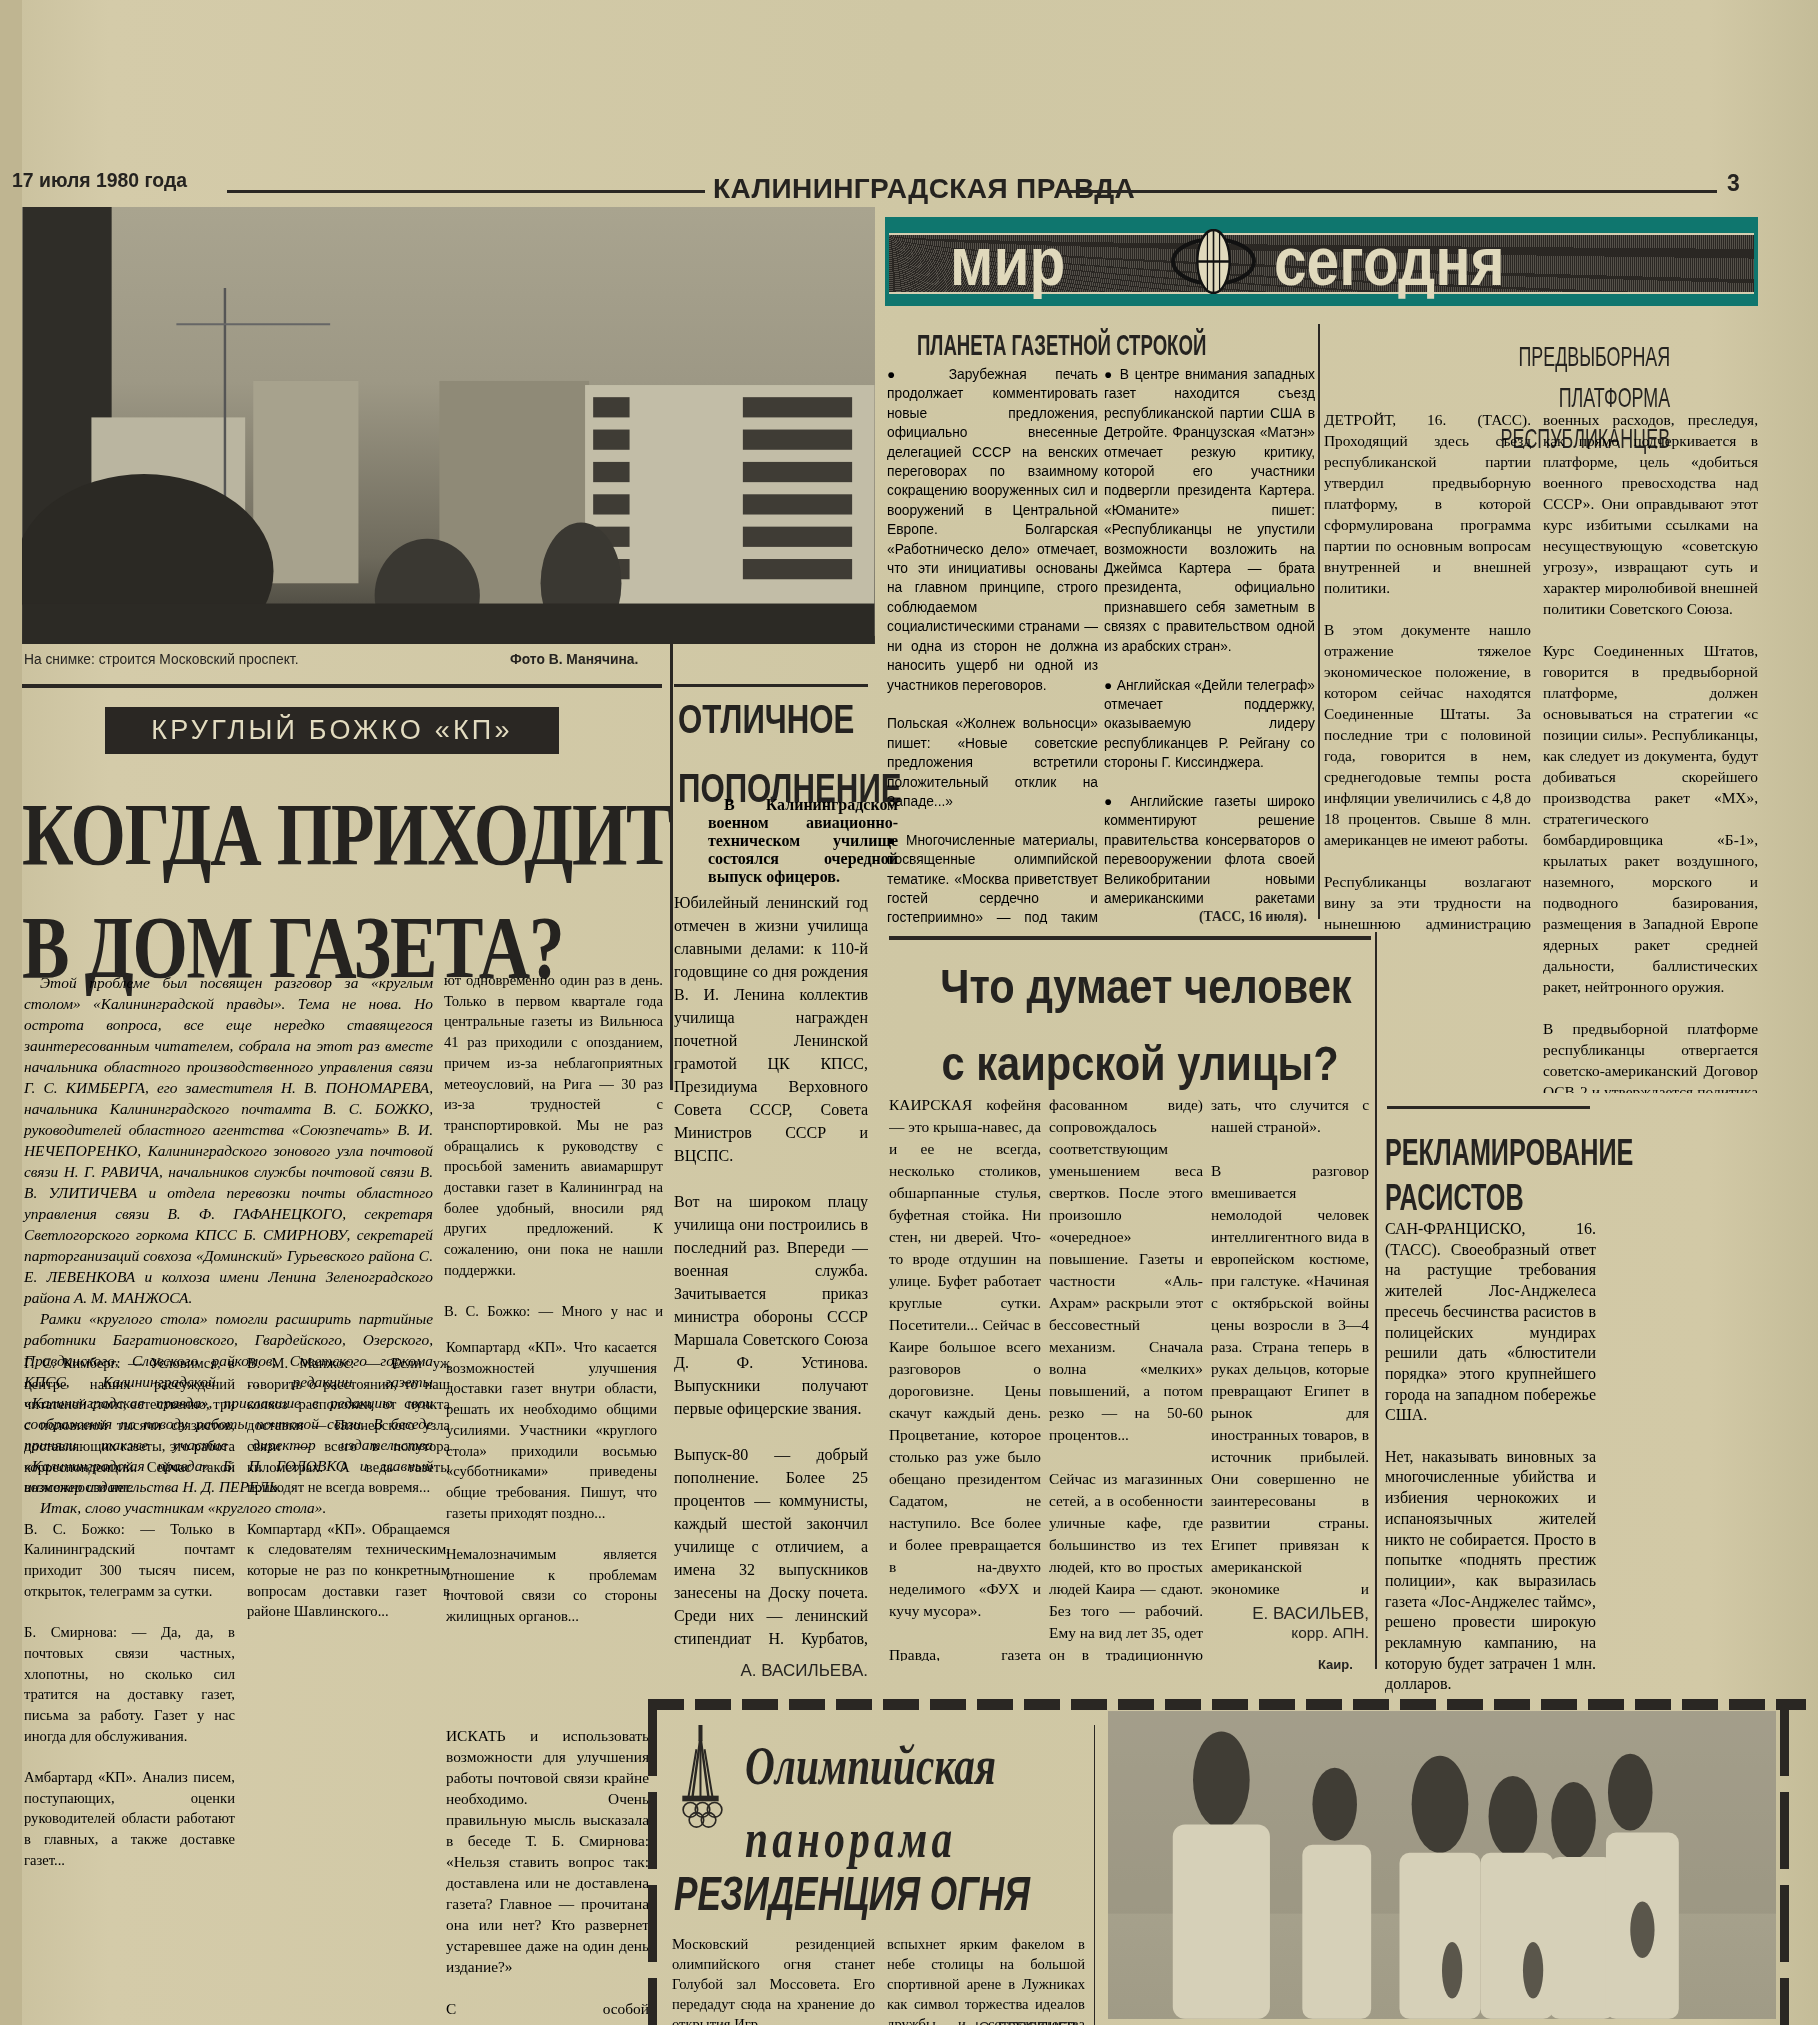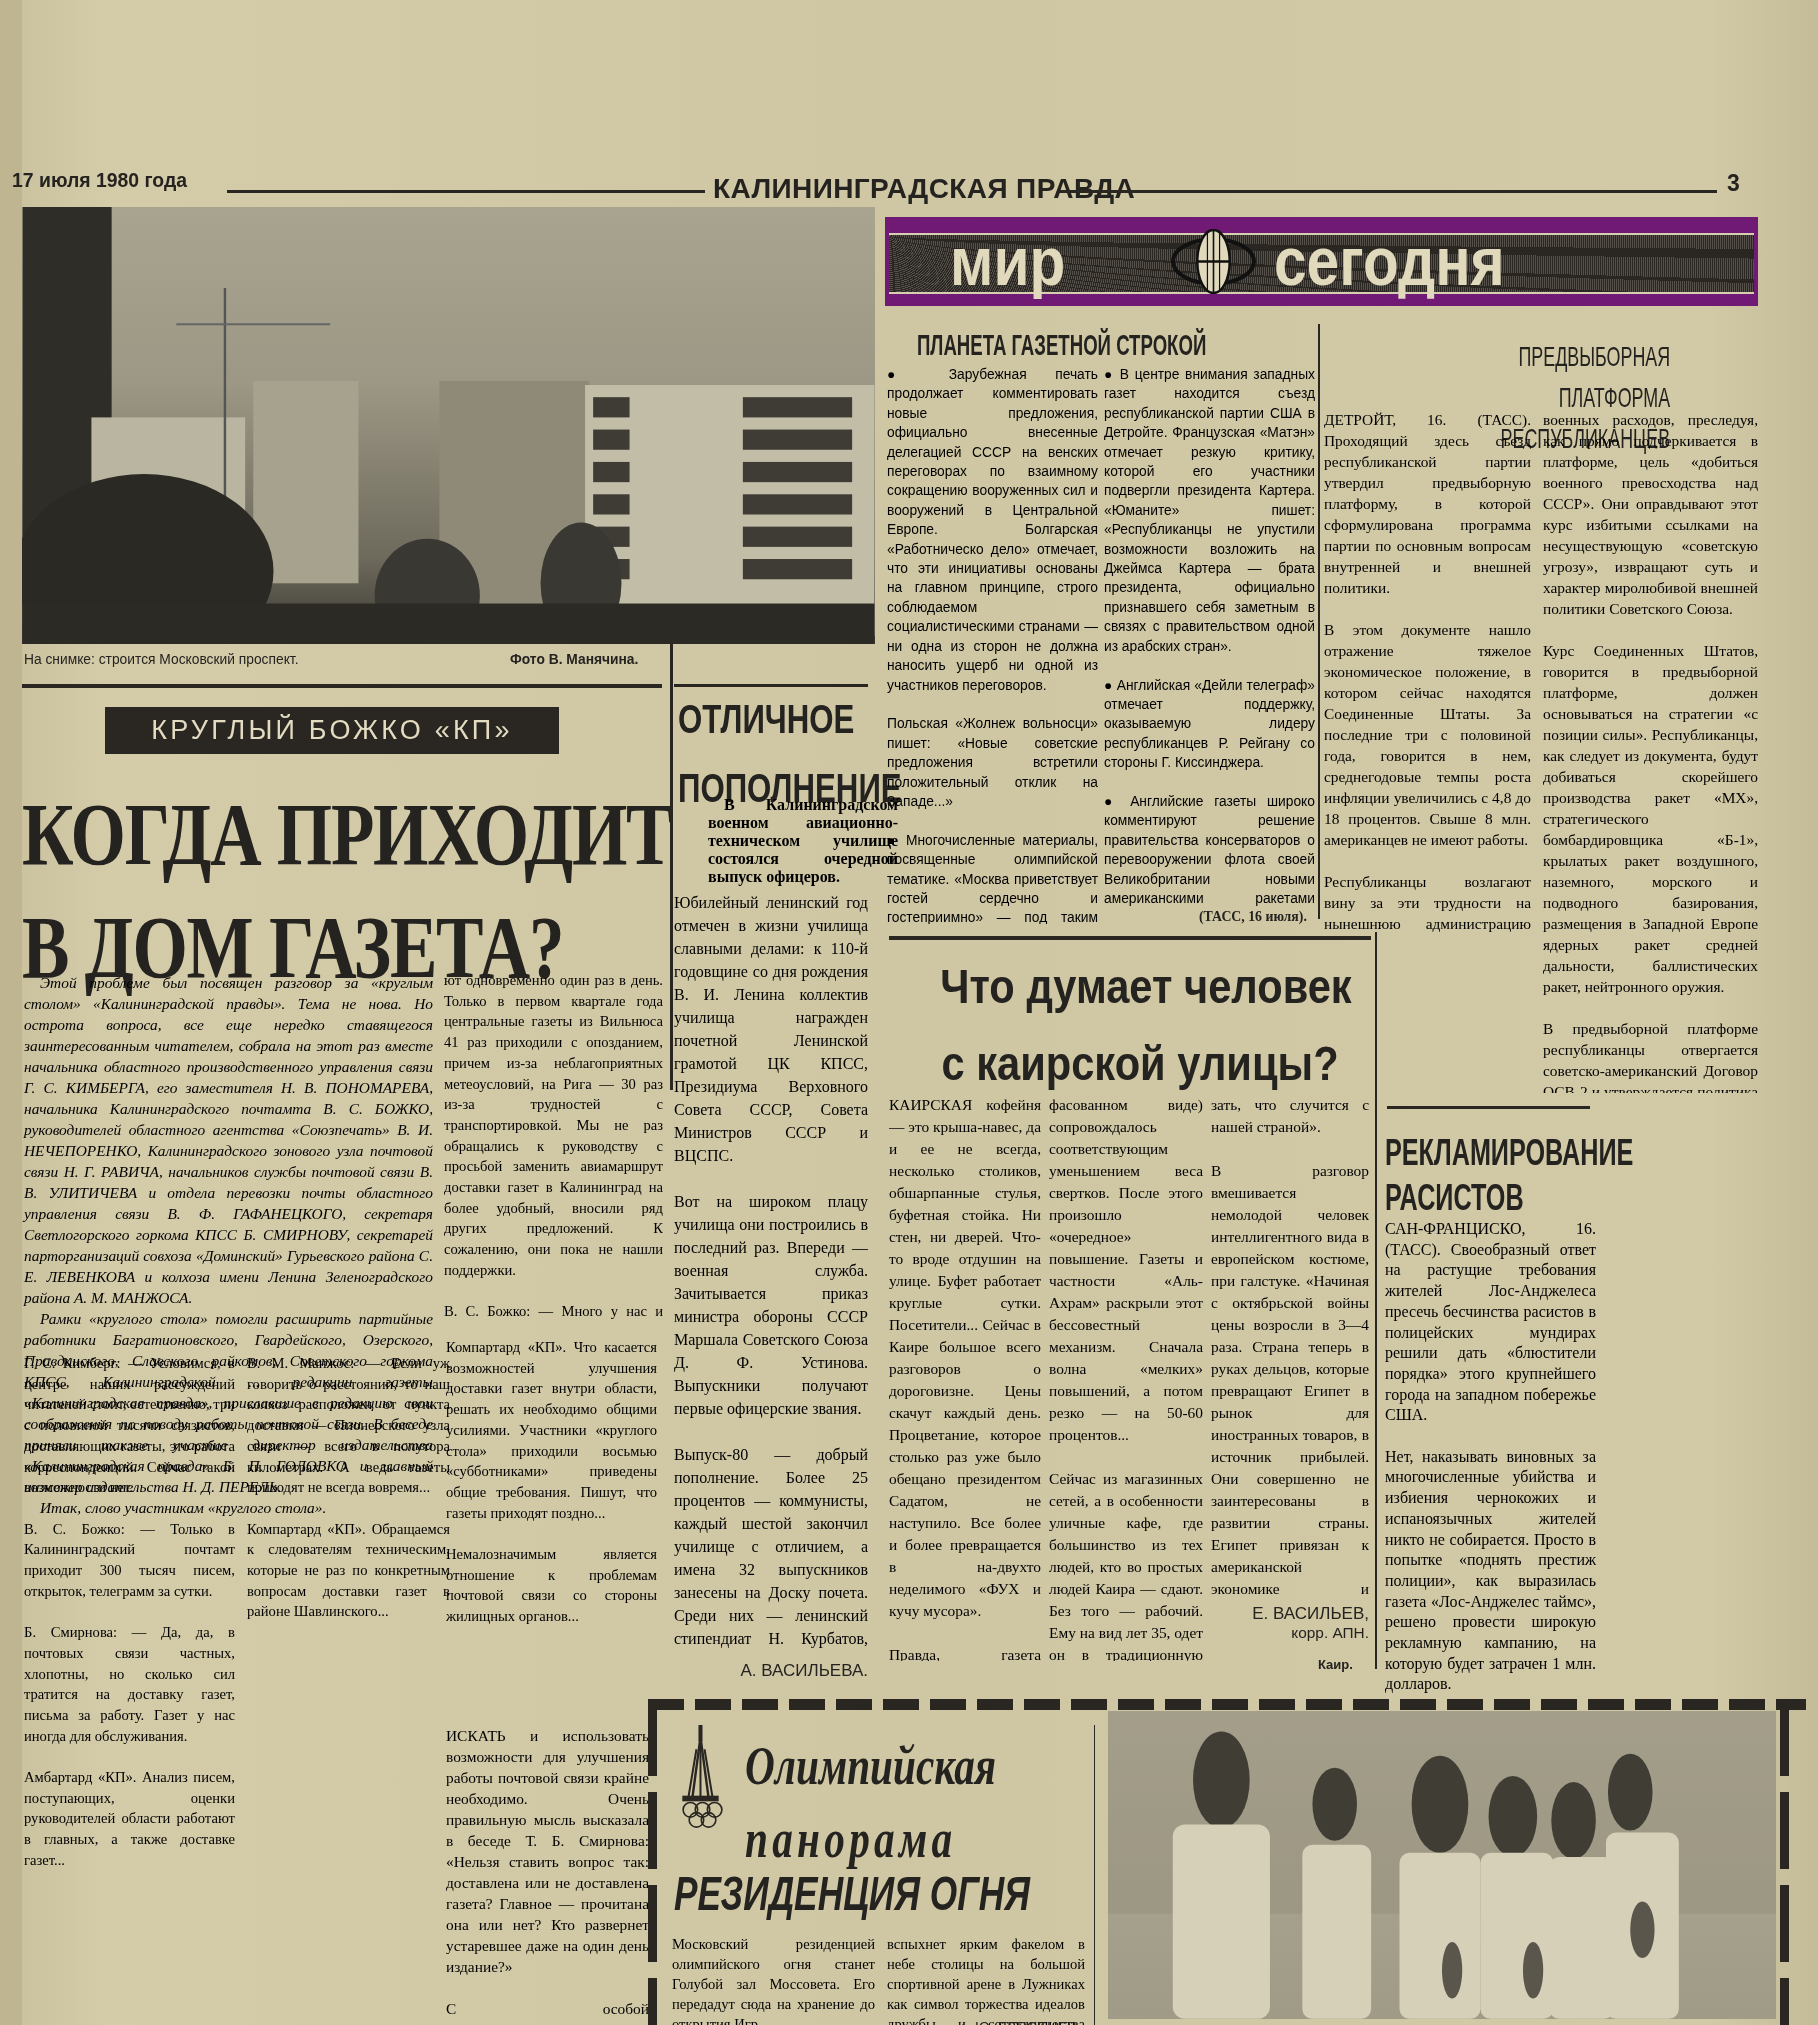--- a/index.html
+++ b/index.html
@@ -110,21 +110,21 @@
   </div>
 <div class="abs body-text" style="left:674px;top:891px;width:194px;font-size:16px;line-height:23px;white-space:pre-line;overflow:hidden;height:761px;">Юбилейный ленинский год отмечен в жизни училища славными делами: к 110-й годовщине со дня рождения В. И. Ленина коллектив училища награжден почетной Ленинской грамотой ЦК КПСС, Президиума Верховного Совета СССР, Совета Министров СССР и ВЦСПС.
 
 Вот на широком плацу училища они построились в последний раз. Впереди — военная служба. Зачитывается приказ министра обороны СССР Маршала Советского Союза Д. Ф. Устинова. Выпускники получают первые офицерские звания.
 
 Выпуск-80 — добрый пополнение. Более 25 процентов — коммунисты, каждый шестой закончил училище с отличием, а имена 32 выпускников занесены на Доску почета. Среди них — ленинский стипендиат Н. Курбатов, стипендиат премии Ленинского комсомола Н. Васильев, Ю. Шамсутдинов и другие.
 
 Примечательно, что многие выпускники пришли из семей кадровых военнослужащих.</div>
 <div class="abs byline" style="left:674px;top:1661px;width:194px;">А. ВАСИЛЬЕВА.</div>
 
-<div class="abs" style="left:885px;top:217px;width:873px;height:89px;background:#701a75;">
+<div class="abs" style="left:885px;top:217px;width:873px;height:89px;background:#0f766e;">
   <div class="abs" style="left:4px;top:16px;width:865px;height:57px;background:repeating-radial-gradient(circle at 0.8px 0.8px,#55514a 0 0.8px,#2a2723 0.8px 2px);border-top:2.4px solid #d6cfb2;border-bottom:2.4px solid #d6cfb2;"></div>
   <div class="abs sans" style="left:65px;top:14px;font-size:69px;line-height:61px;font-weight:bold;color:#e0d9bc;transform:scaleX(0.85);transform-origin:left top;">мир</div>
   <div class="abs" style="left:284px;top:12px;width:89px;height:65px;">
     <svg width="89" height="65" viewBox="0 0 220 160">
         <ellipse cx="110" cy="80" rx="100" ry="55" fill="none" stroke="#111" stroke-width="10"></ellipse>
         <ellipse cx="110" cy="80" rx="40" ry="78" fill="#e0d9bc" stroke="#111" stroke-width="6"></ellipse>
         <line x1="70" y1="80" x2="150" y2="80" stroke="#111" stroke-width="6"></line>
         <line x1="110" y1="2" x2="110" y2="158" stroke="#111" stroke-width="4"></line>
         <line x1="95" y1="8" x2="95" y2="152" stroke="#111" stroke-width="3"></line>
         <line x1="125" y1="8" x2="125" y2="152" stroke="#111" stroke-width="3"></line>

